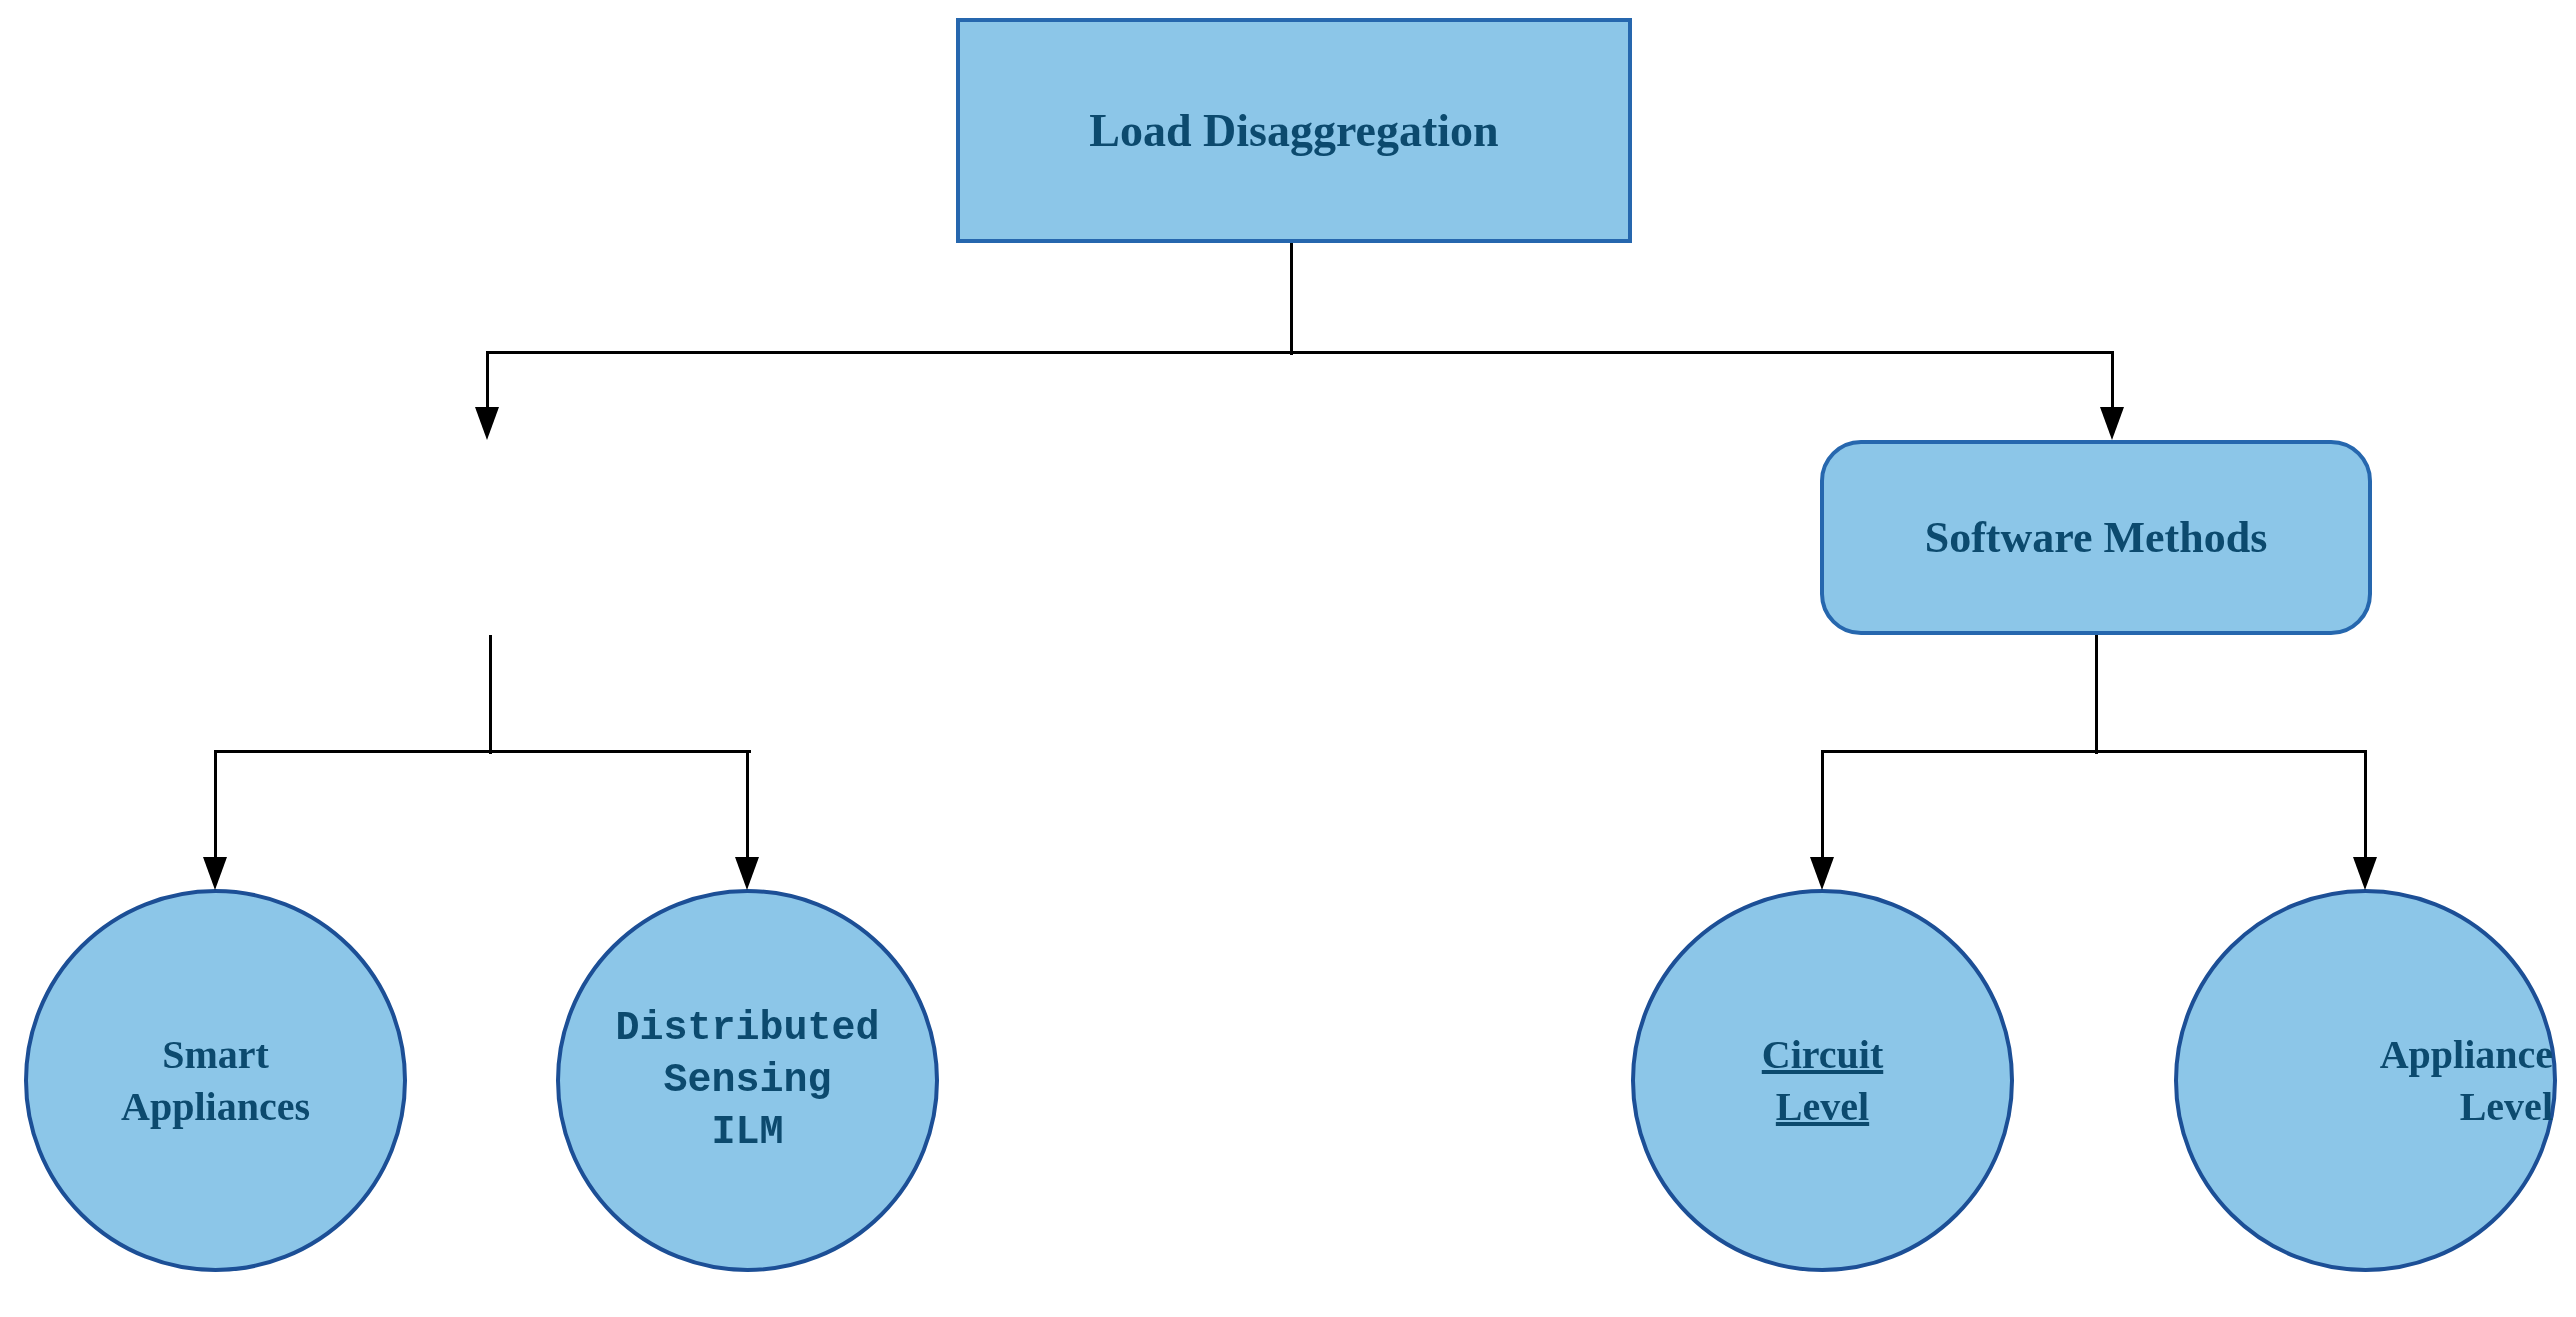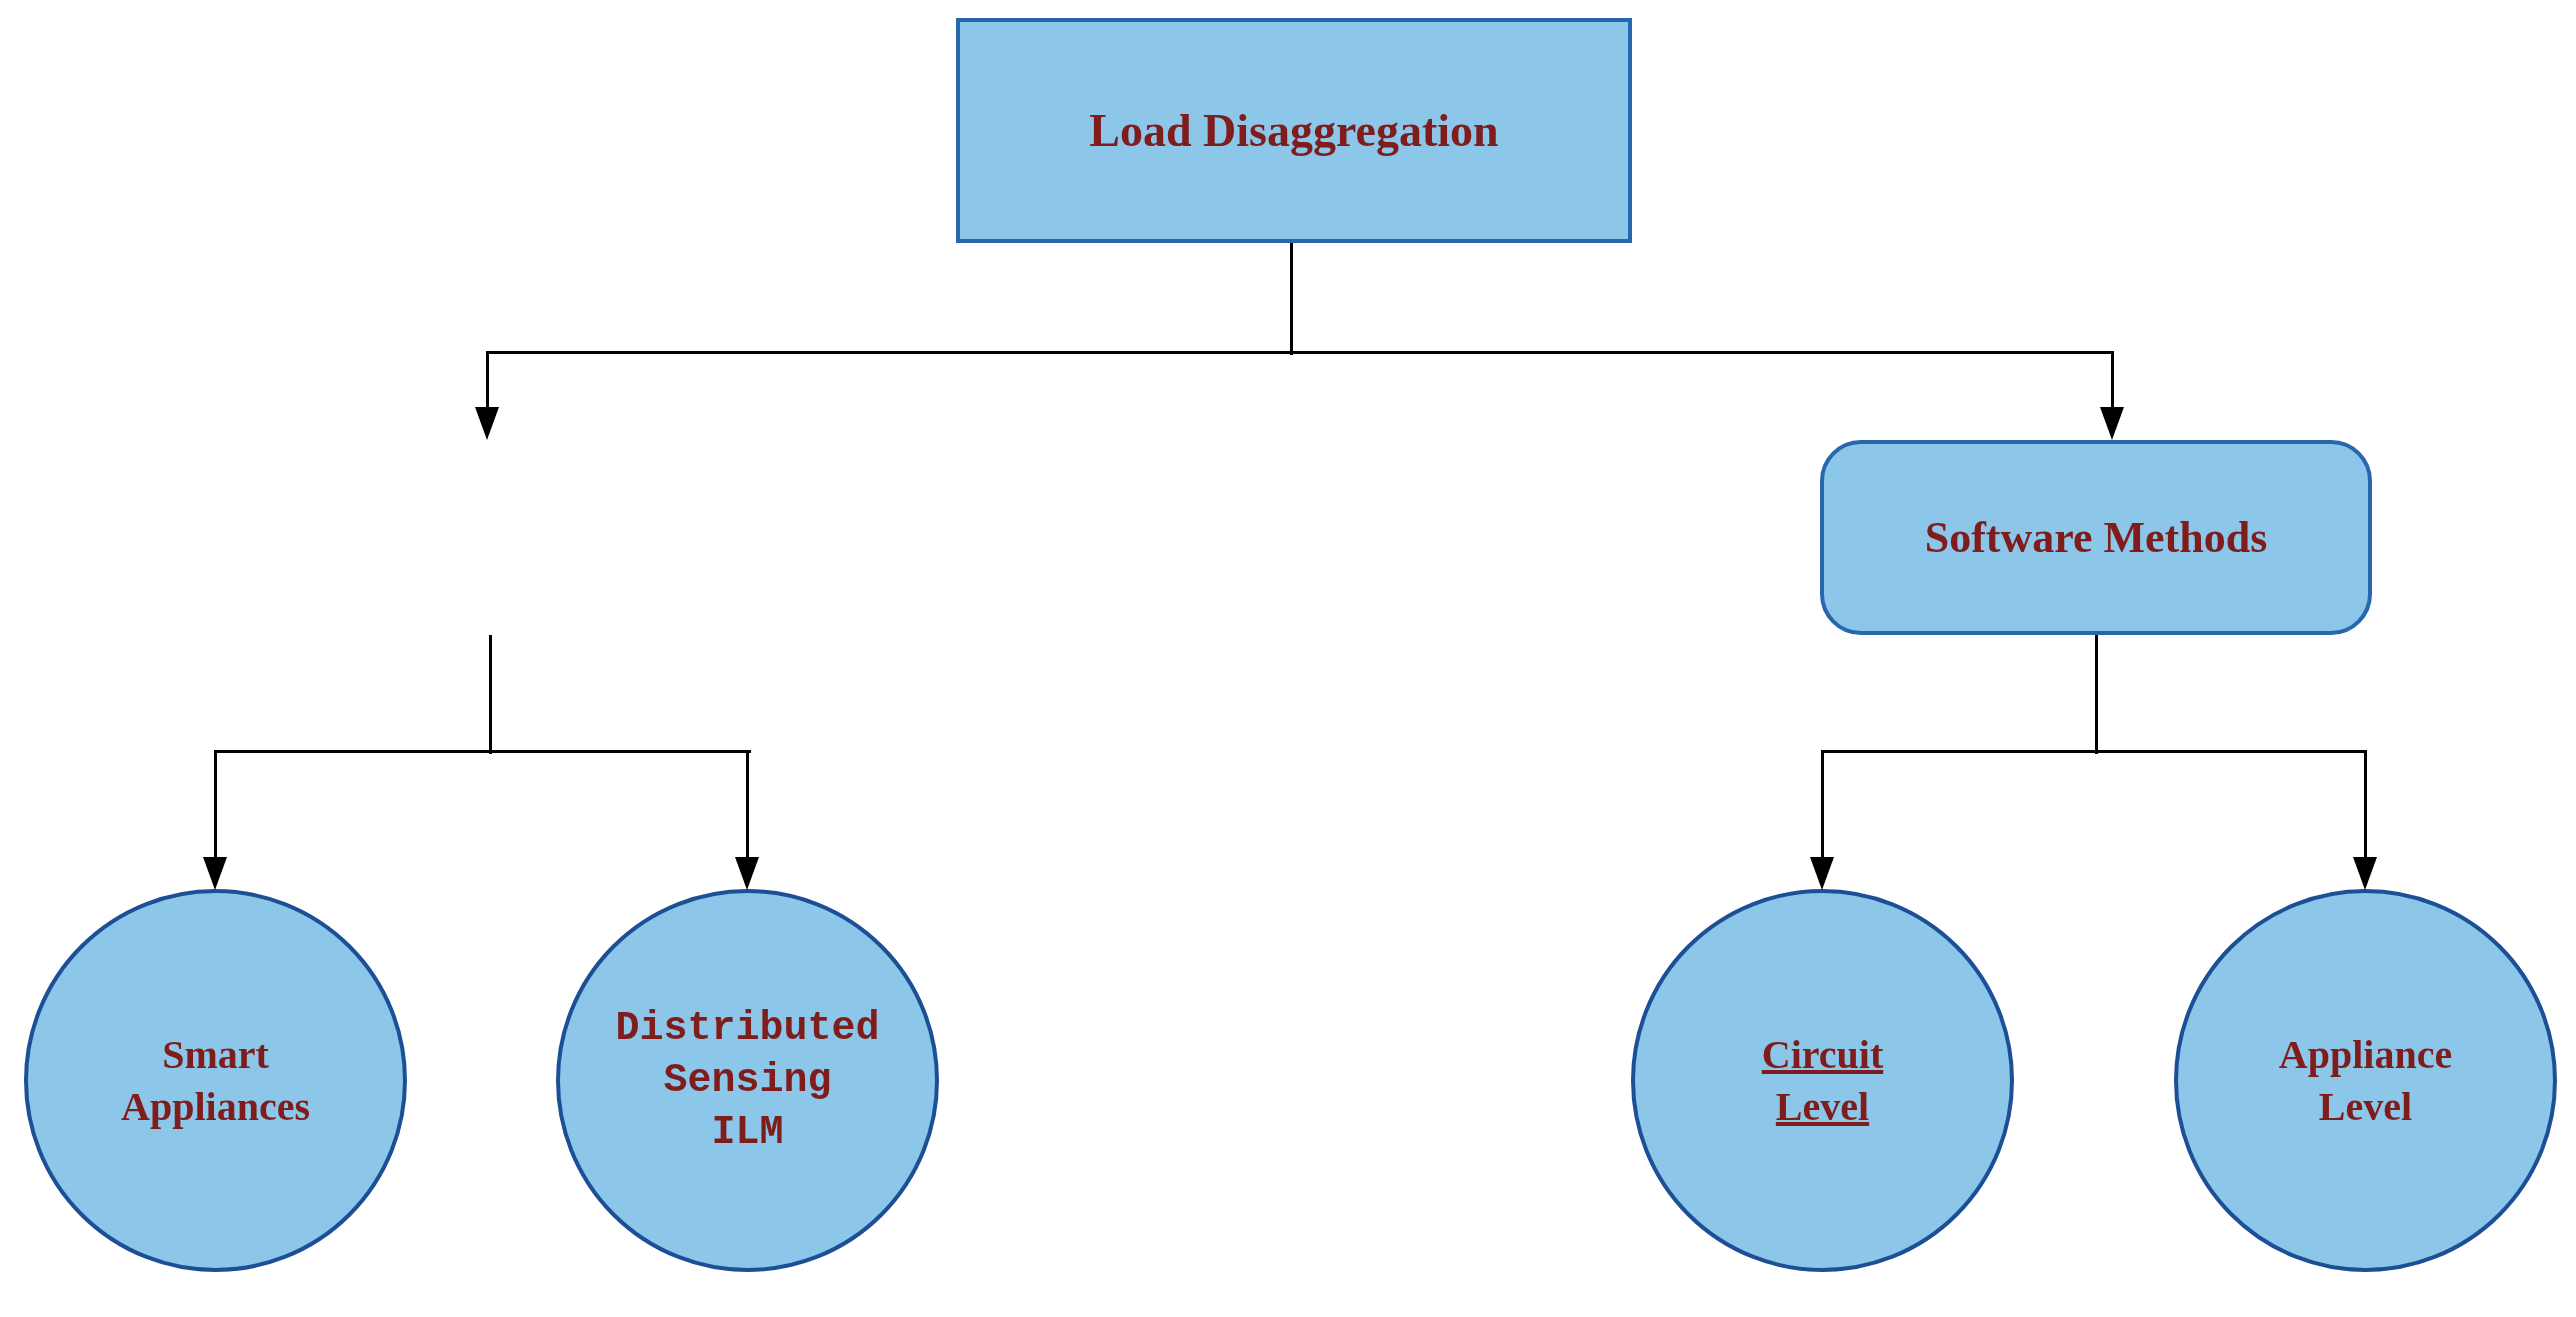--- a/index.html
+++ b/index.html
@@ -6,21 +6,21 @@
     margin: 0;
     padding: 0;
     background: #ffffff;
   }
   .canvas {
     position: relative;
     width: 2576px;
     height: 1317px;
     background: #ffffff;
     font-family: "Liberation Serif", "DejaVu Serif", serif;
-    color: #7f1d1d;
+    color: #0c4a6e;
     overflow: hidden;
   }
   .node {
     position: absolute;
     background: #8CC6E8;
     display: flex;
     align-items: center;
     justify-content: center;
     text-align: center;
     font-weight: bold;
@@ -45,21 +45,21 @@
     border: 4.7px solid #1C4F96;
     border-radius: 50%;
     top: 889px;
     font-size: 40px;
     line-height: 52px;
     flex-direction: column;
   }
   .circle-smart      { left: 24px; }
   .circle-distrib    { left: 556px; font-family: Liberation Mono, monospace; }
   .circle-circuit    { left: 1631px; text-decoration: underline; }
-  .circle-appliance  { left: 2174px; }
+  .circle-appliance  { left: 2174px; align-items: flex-end; }
   .line {
     position: absolute;
     background: #000000;
   }
   .arrow {
     position: absolute;
     width: 0; height: 0;
     border-left: 12.7px solid transparent;
     border-right: 12.7px solid transparent;
     border-top: 33px solid #000000;

